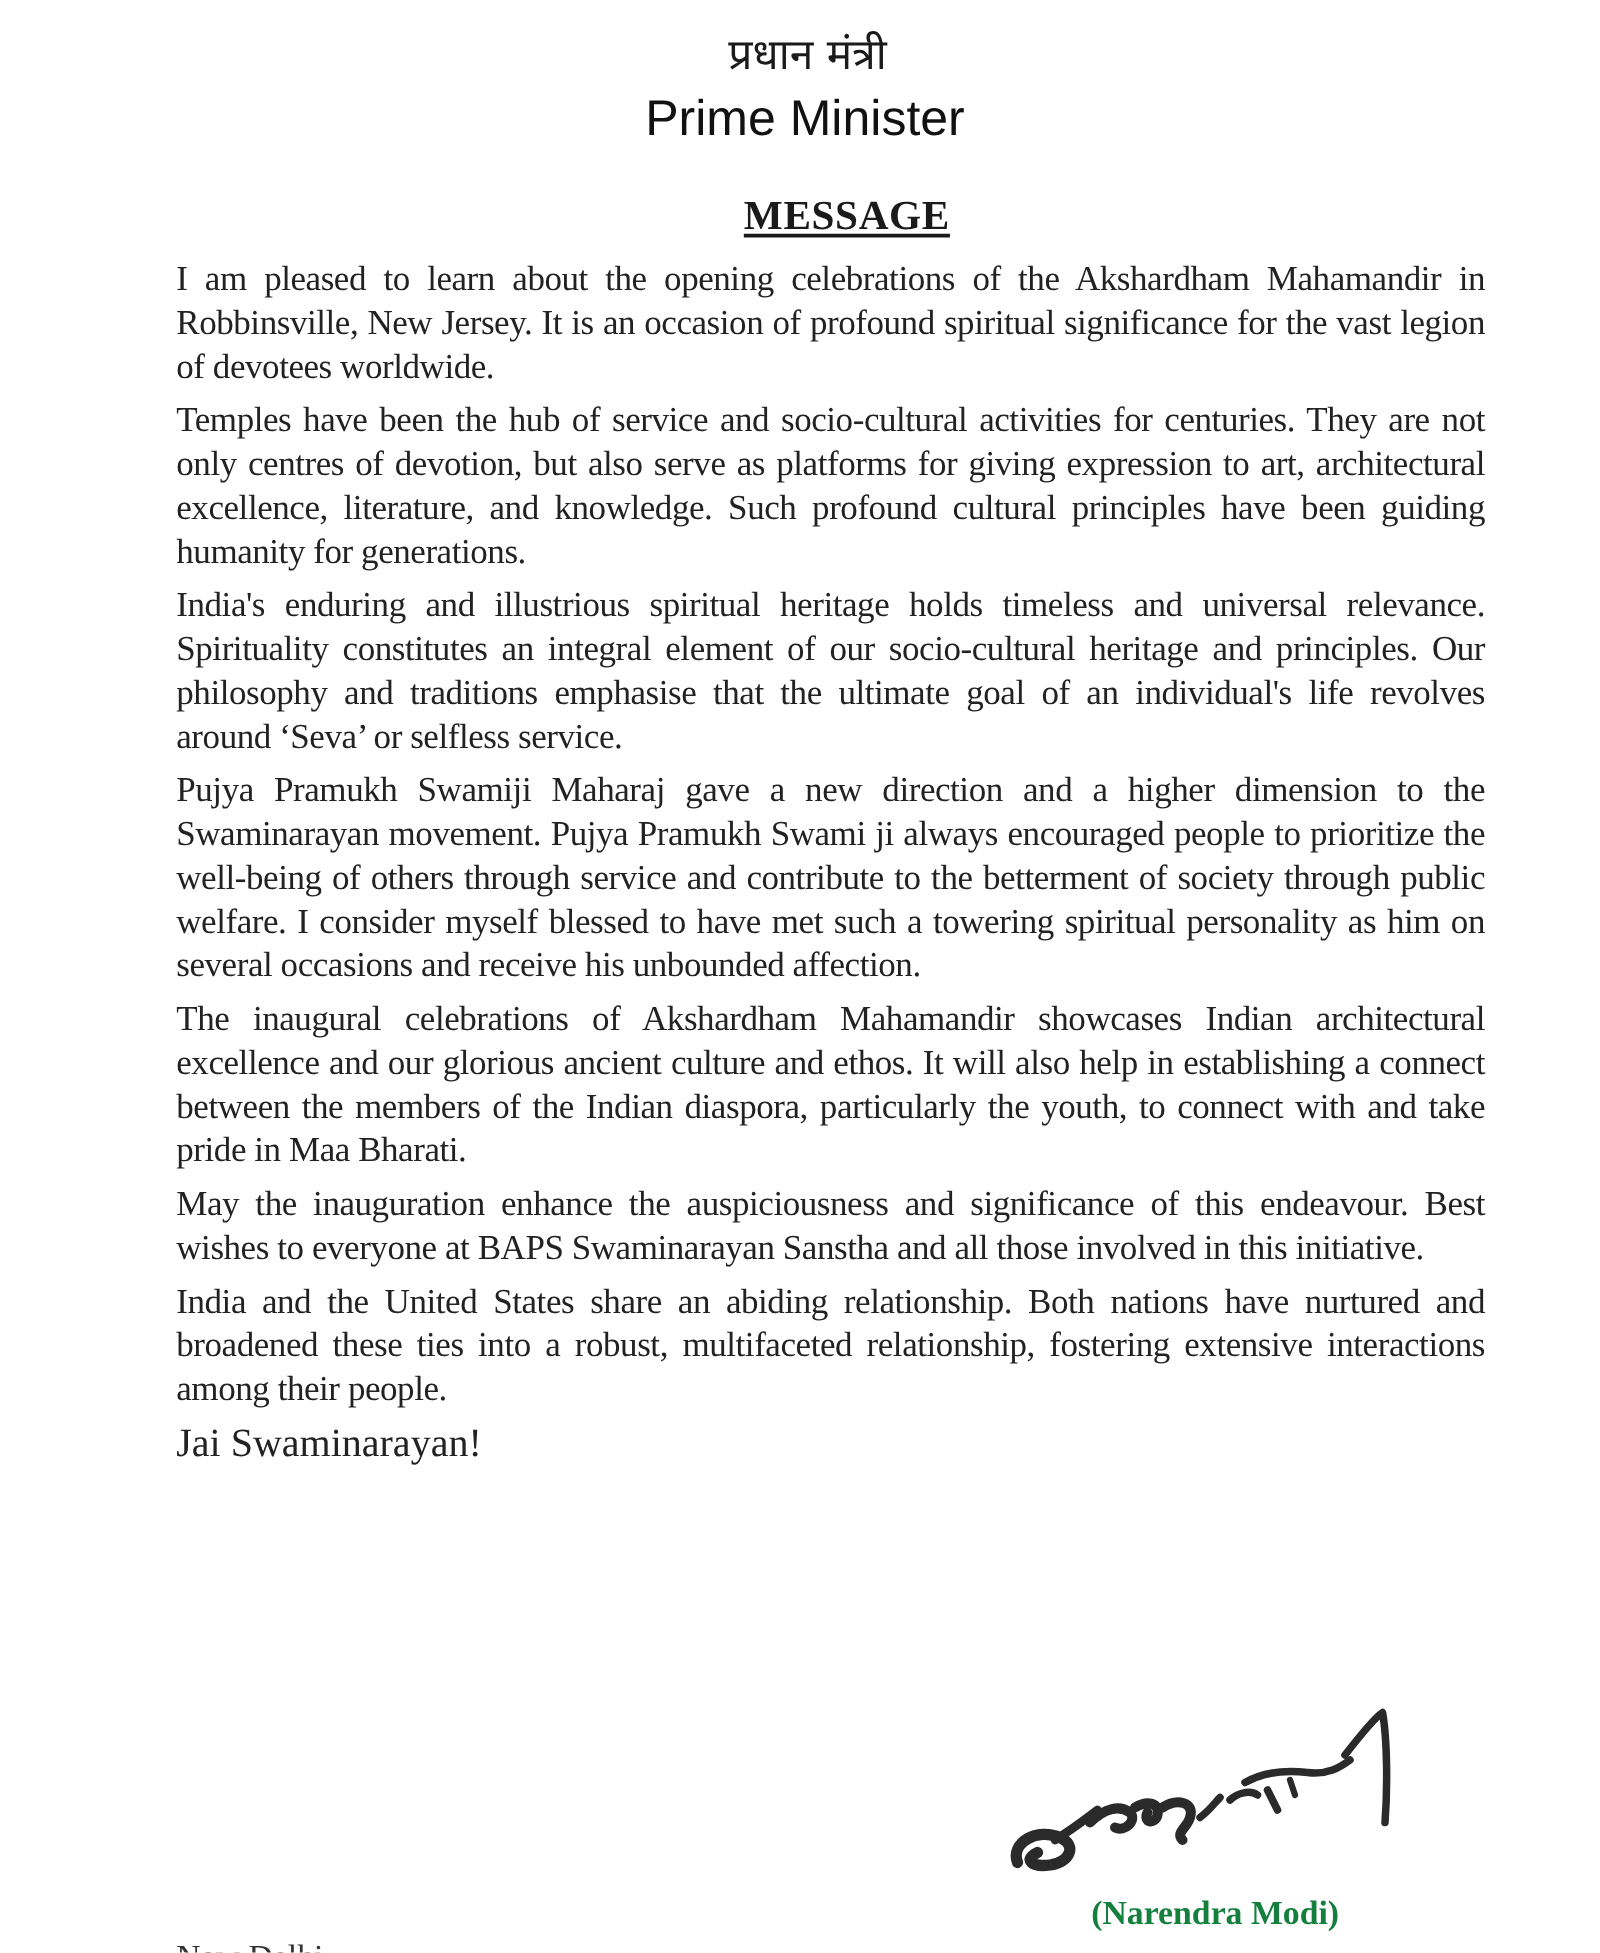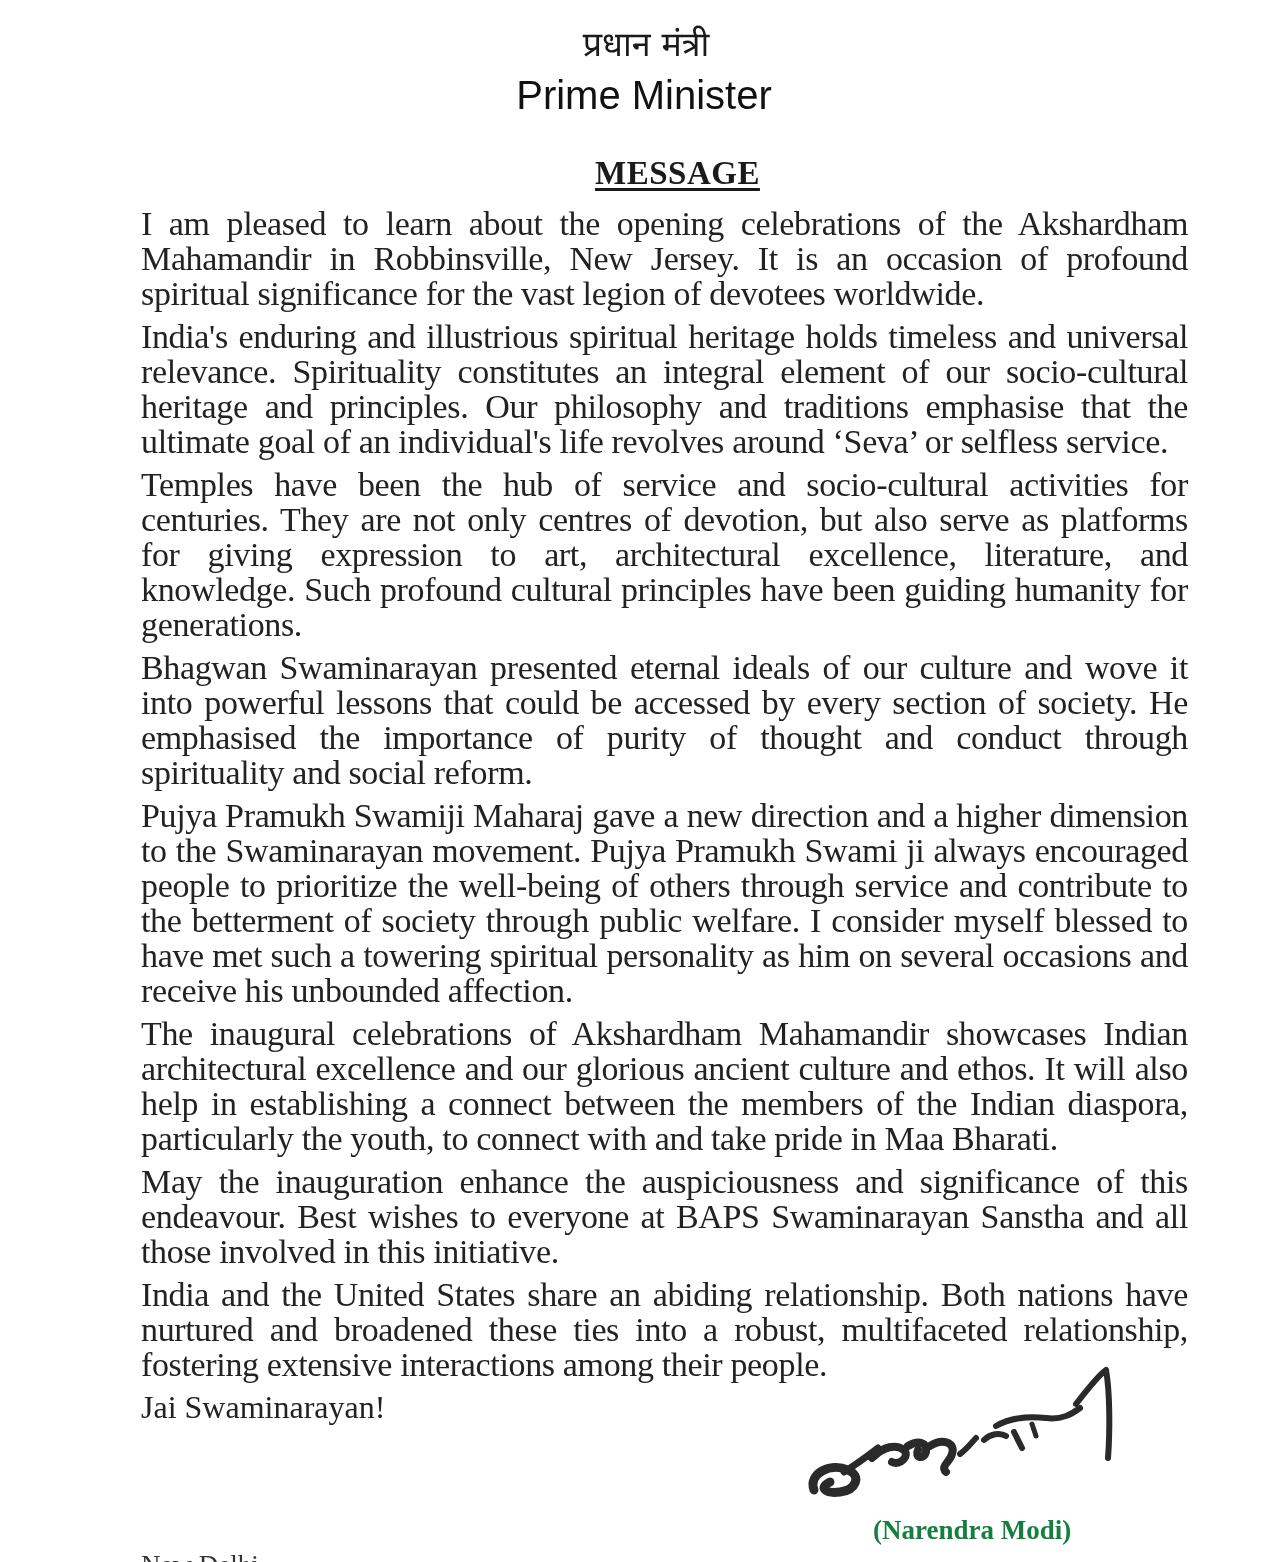--- a/index.html
+++ b/index.html
@@ -58,21 +58,21 @@
       color: #1a1a1a;
     }
     .body {
       position: absolute;
       top: 206px;
       left: 141px;
       width: 1047px;
     }
     .para {
       font-family: "Liberation Serif", serif;
-      font-size: 34px;
+      font-size: 28px;
       line-height: 35px;
       text-align: justify;
       margin: 0 0 8px 0;
       color: #222;
       letter-spacing: -0.35px;
     }
     .closing {
       font-family: "Liberation Serif", serif;
       font-size: 32px;
       line-height: 35px;
@@ -109,23 +109,22 @@
 
 <div class="header hindi-title">प्रधान मंत्री</div>
 <div class="header english-title">Prime Minister</div>
 
 <div class="message-heading">
   <span>MESSAGE</span>
 </div>
 
 <div class="body">
   <p class="para">I am pleased to learn about the opening celebrations of the Akshardham Mahamandir in Robbinsville, New Jersey.  It is an occasion of profound spiritual significance for the vast legion of devotees worldwide.</p>
+  <p class="para">Temples have been the hub of service and socio-cultural activities for centuries. They are not only centres of devotion, but also serve as platforms for giving expression to art, architectural excellence, literature, and knowledge. Such profound cultural principles have been guiding humanity for generations.</p>
   <p class="para">India's enduring and illustrious spiritual heritage holds timeless and universal relevance. Spirituality constitutes an integral element of our socio-cultural heritage and principles. Our philosophy and traditions emphasise that the ultimate goal of an individual's life revolves around ‘Seva’ or selfless service.</p>
-  <p class="para">Temples have been the hub of service and socio-cultural activities for centuries. They are not only centres of devotion, but also serve as platforms for giving expression to art, architectural excellence, literature, and knowledge. Such profound cultural principles have been guiding humanity for generations.</p>
-  <p class="para">Bhagwan Swaminarayan presented eternal ideals of our culture and wove it into powerful lessons that could be accessed by every section of society. He emphasised the importance of purity of thought and conduct through spirituality and social reform.</p>
   <p class="para">Pujya Pramukh Swamiji Maharaj gave a new direction and a higher dimension to the Swaminarayan movement. Pujya Pramukh Swami ji always encouraged people to prioritize the well-being of others through service and contribute to the betterment of society through public welfare. I consider myself blessed to have met such a towering spiritual personality as him on several occasions and receive his unbounded affection.</p>
   <p class="para">The inaugural celebrations of Akshardham Mahamandir showcases Indian architectural excellence and our glorious ancient culture and ethos. It will also help in establishing a connect between the members of the Indian diaspora, particularly the youth, to connect with and take pride in Maa Bharati.</p>
   <p class="para">May the inauguration enhance the auspiciousness and significance of this endeavour. Best wishes to everyone at BAPS Swaminarayan Sanstha and all those involved in this initiative.</p>
   <p class="para">India and the United States share an abiding relationship. Both nations have nurtured and broadened these ties into a robust, multifaceted relationship, fostering extensive interactions among their people.</p>
   <p class="closing">Jai Swaminarayan!</p>
 </div>
 
 <svg class="signature" viewBox="0 0 330 150" xmlns="http://www.w3.org/2000/svg">
   <g fill="none" stroke="#2a2a2a" stroke-linecap="round" stroke-linejoin="round">
 

